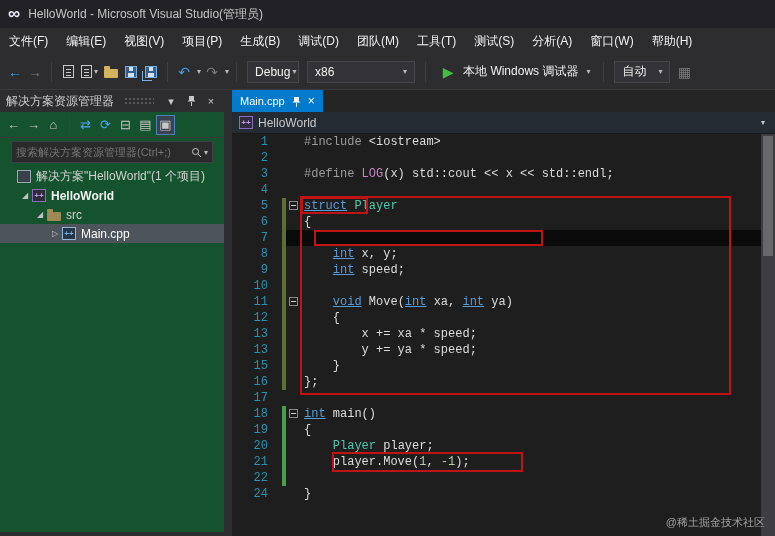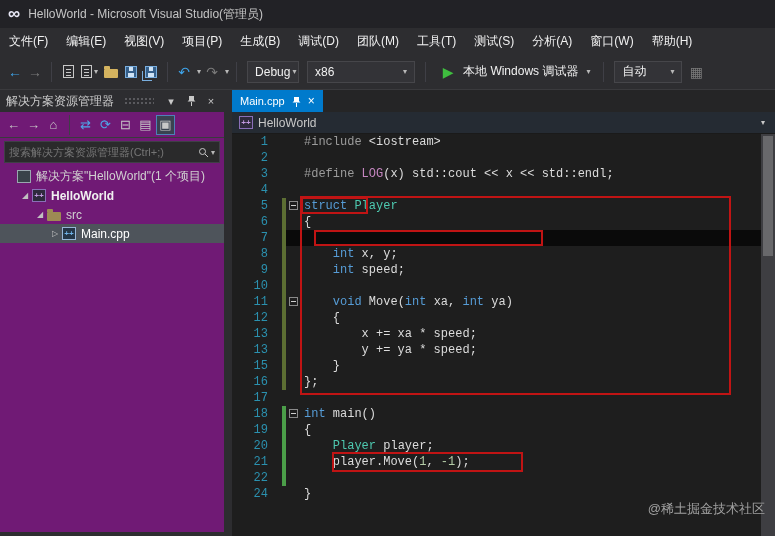--- a/index.html
+++ b/index.html
@@ -21,48 +21,48 @@
   .toolbar { position:absolute; top:54px; left:0; right:0; height:36px; background:#2d2d30;
     border-bottom:1px solid #3a3a3d; display:flex; align-items:center; padding-left:6px; gap:2px; }
   .tbi { min-width:18px; height:24px; display:flex; align-items:center; justify-content:center;
     color:#c8c8c8; font-size:14px; padding:0 2px; }
   .tbi.blue { color:#3ea3e8; } .tbi.green { color:#3fbe3f; } .tbi.dim { color:#7a7a7a; }
   .chev { font-size:8px; color:#b8b8b8; margin-left:2px; }
   .tsep { width:1px; height:20px; background:#3f3f46; margin:0 5px; }
   .dd { height:22px; background:#333337; border:1px solid #46464a; color:#f1f1f1; font-size:12px;
     display:flex; align-items:center; padding:0 7px; margin:0 3px; }
   .dd .val { flex:1; }
-  .dd-debug { width:52px; } .dd-plat { width:108px;justify-content:space-between; } .dd-auto { width:68px; }
+  .dd-debug { width:52px; } .dd-plat { width:108px;justify-content:space-between; } .dd-auto { width:56px; }
   .start { display:flex; align-items:center; gap:6px; color:#f1f1f1; font-size:12px; padding:0 6px; }
   .doc-ic { width:11px; height:13px; border:1px solid #c8c8c8; background:#2d2d30; position:relative; }
   .doc-ic::after { content:""; position:absolute; left:2px; top:3px; width:5px; height:1px;
     background:#c8c8c8; box-shadow:0 3px 0 #c8c8c8, 0 6px 0 #c8c8c8; }
   .mini-folder { width:14px; height:9px; background:#d4b35f; border-radius:1px; position:relative; margin-top:3px; }
   .mini-folder::before { content:""; position:absolute; top:-3px; left:0; width:6px; height:3px;
     background:#d4b35f; border-radius:1px 1px 0 0; }
   .floppy { width:12px; height:12px; background:#355f8a; border:1px solid #79aede; position:relative; }
   .floppy::before { content:""; position:absolute; top:0; left:3px; width:4px; height:4px; background:#cfe3f5; }
   .floppy::after { content:""; position:absolute; bottom:0; left:2px; width:6px; height:4px; background:#cfe3f5; }
   .floppy.all { box-shadow:-3px 3px 0 -1px #2d2d30, -4px 4px 0 -1px #79aede; }
 
   
-  .solx { position:absolute; left:0; top:90px; width:228px; bottom:4px; background:#701a75;
+  .solx { position:absolute; left:0; top:90px; width:228px; bottom:4px; background:#14532d;
     border-right:4px solid #2d2d30; }
   .solx-header { height:22px; background:#2d2d30; display:flex; align-items:center;
     padding:0 6px; color:#cccccc; font-size:12px; gap:6px; }
   .grip { flex:1; height:8px; margin:0 4px;
     background-image:radial-gradient(#5a5a5e 1px, transparent 1px); background-size:4px 4px; }
   .hd-ic { color:#c8c8c8; font-size:11px; width:14px; text-align:center; }
   .solx-tools { height:26px; display:flex; align-items:center; padding:0 4px; gap:1px;
     border-bottom:1px solid #3a3a3d; }
   .xi { min-width:19px; height:20px; display:flex; align-items:center; justify-content:center;
     color:#c8c8c8; font-size:13px; }
   .xi.blue { color:#4ea6ea; }
   .xi.active { border:1px solid #4d82b8; background:#3a4250; }
-  .solx-search { height:22px; margin:3px 4px; background:#2a2a2b; border:1px solid #3f3f46;
+  .solx-search { height:22px; margin:3px 11px; background:#2a2a2b; border:1px solid #3f3f46;
     display:flex; align-items:center; padding:0 4px; }
   .search-input { flex:1; background:transparent; border:none; outline:none; color:#888;
     font-size:11px; font-family:"Liberation Sans",sans-serif; min-width:0; }
   .tree { margin-top:4px; }
   .tree-row { height:19px; display:flex; align-items:center; font-size:12px; color:#d0d0d0; }
   .tree-row.selected { background:#4e545b; color:#ffffff; }
   .expander { width:12px; font-size:8px; color:#c0c0c0; text-align:center; flex:none; }
   .tree-label { white-space:nowrap; overflow:hidden; }
   .tree-label.bold { font-weight:bold; color:#f0f0f0; }
   .ticon { display:inline-flex; align-items:center; justify-content:center; width:14px; height:13px;
@@ -89,32 +89,32 @@
   .line-body { flex:1; display:flex; }
   .code-line.current .line-body { background:#0a0a0a; }
   .changebar { width:4px; flex:none; }
   .bar-b1 { background:#5c6e33; }
   .bar-b2 { background:#4b9e49; }
   .foldgut { width:18px; flex:none; position:relative; }
   .foldbox { position:absolute; left:3px; top:3px; width:9px; height:9px; border:1px solid #8a8a8a;
     background:#1e1e1e; }
   .foldbox::after { content:""; position:absolute; left:1px; top:3px; width:5px; height:1px; background:#cfcfcf; }
   .codetext { white-space:pre; }
-  .tk-pp { color:#9b9b9b; } .tk-d { color:#dcdcdc; } .tk-kw { color:#569cd6; }
+  .tk-pp { color:#9b9b9b; } .tk-d { color:#dcdcdc; } .tk-kw { color:#569cd6;text-decoration:underline; }
   .tk-type { color:#4ec9b0; } .tk-macro { color:#c586c0; } .tk-num { color:#b5cea8; }
   .scrollbar { position:absolute; top:44px; right:0; width:14px; bottom:0; background:#3e3e42; }
   .scroll-thumb { position:absolute; top:2px; left:2px; right:2px; height:120px; background:#68686b; }
 
   
   .ann { position:absolute; border:2px solid #c01414; pointer-events:none; z-index:20; }
   .ann-big { left:300px; top:196px; width:431px; height:199px; }
   .ann-struct { left:301px; top:197px; width:67px; height:17px; }
   .ann-line7 { left:314px; top:230px; width:229px; height:16px; }
   .ann-move { left:332px; top:452px; width:191px; height:20px; }
-  .watermark { position:absolute; right:10px; bottom:18px; color:#a0a0a0; font-size:13px; z-index:30; }
+  .watermark { position:absolute; right:10px; bottom:6px; color:#a0a0a0; font-size:11px; z-index:30; }
   .pin-svg { display:inline-block; }
 </style>
 </head>
 <body>
 
 <div class="window">
 
   <div class="titlebar">
     <span class="vs-logo">∞</span>
     <span class="title-text">HelloWorld - Microsoft Visual Studio(管理员)</span>

